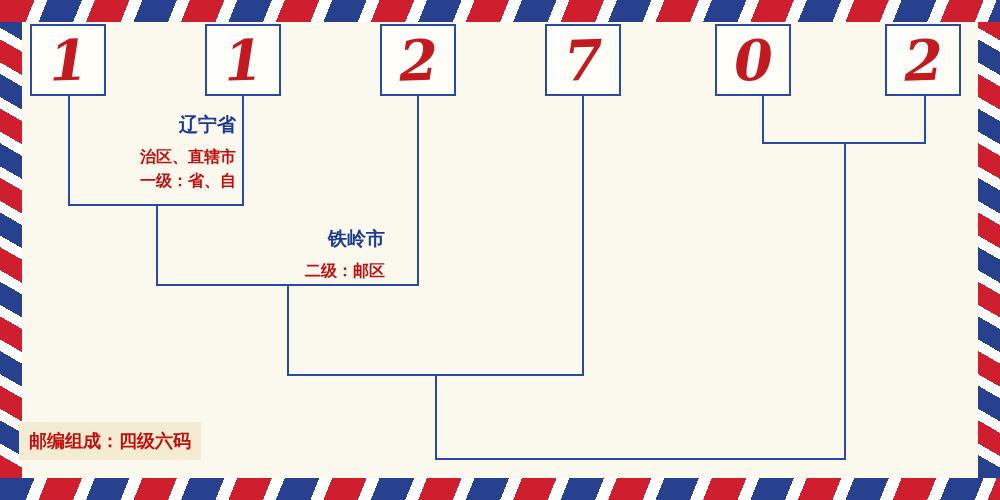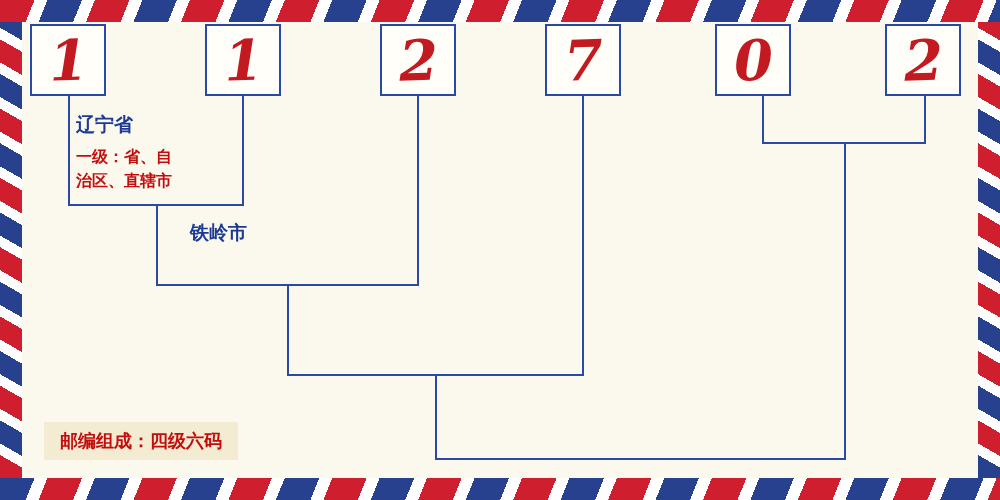--- a/index.html
+++ b/index.html
@@ -36,31 +36,31 @@
     display:flex;align-items:center;justify-content:center;
   }
   .digit{
     font-family:"DejaVu Serif",serif;font-style:italic;font-weight:bold;
     font-size:56px;color:#c31a21;line-height:1;transform:rotate(-2deg);
   }
   
   .vline{position:absolute;width:0;border-left:2px solid #2a49a5;}
   .hline{position:absolute;height:0;border-top:2px solid #2a49a5;}
   
-  .label{position:absolute;text-align:left;}
+  .label{position:absolute;text-align:right;}
   .label .name{
     display:block;color:#1c3a92;font-weight:bold;font-size:19px;line-height:1.3;
   }
   .label .desc{
     display:block;color:#c30d0d;font-size:16px;font-weight:bold;
     margin-top:8px;line-height:1.5;
   }
   .footer-note{
-    position:absolute;left:44px;top:422px;background:#f4ebd3;
-    color:#c30d0d;font-weight:bold;font-size:18px;padding:7px 16px;
+    position:absolute;left:19px;top:422px;background:#f4ebd3;
+    color:#c30d0d;font-weight:bold;font-size:18px;padding:7px 10px;
   }
 </style>
 </head>
 <body>
 
 <div class="page">
 
   <div class="stripe stripe-top"></div>
   <div class="stripe stripe-bottom"></div>
   <div class="stripe stripe-left"></div>
@@ -84,30 +84,31 @@
   <div class="digit-box" style="left:885px">
     <span class="digit">2</span>
   </div>
 
   <div class="vline" style="left:68px;top:96px;height:108px"></div>
   <div class="vline" style="left:242px;top:96px;height:108px"></div>
   <div class="hline" style="left:68px;top:204px;width:176px"></div>
   <div class="label" style="left:76px;top:112px;width:160px">
     <span class="name">辽宁省</span>
     <span class="desc">
+      <span style="display:block">治区、直辖市</span>
       <span style="display:block">一级：省、自</span>
-      <span style="display:block">治区、直辖市</span>
     </span>
   </div>
 
   <div class="vline" style="left:156px;top:204px;height:80px"></div>
   <div class="vline" style="left:417px;top:96px;height:188px"></div>
   <div class="hline" style="left:156px;top:284px;width:263px"></div>
-  <div class="label" style="left:190px;top:220px;width:195px">
+  <div class="label" style="left:190px;top:226px;width:195px">
     <span class="name">铁岭市</span>
+    <span class="desc">二级：邮区</span>
   </div>
 
   <div class="vline" style="left:287px;top:284px;height:90px"></div>
   <div class="vline" style="left:582px;top:96px;height:278px"></div>
   <div class="hline" style="left:287px;top:374px;width:297px"></div>
   <div class="label" style="left:300px;top:310px;width:270px">
   </div>
 
   <div class="vline" style="left:762px;top:96px;height:46px"></div>
   <div class="vline" style="left:924px;top:96px;height:46px"></div>

